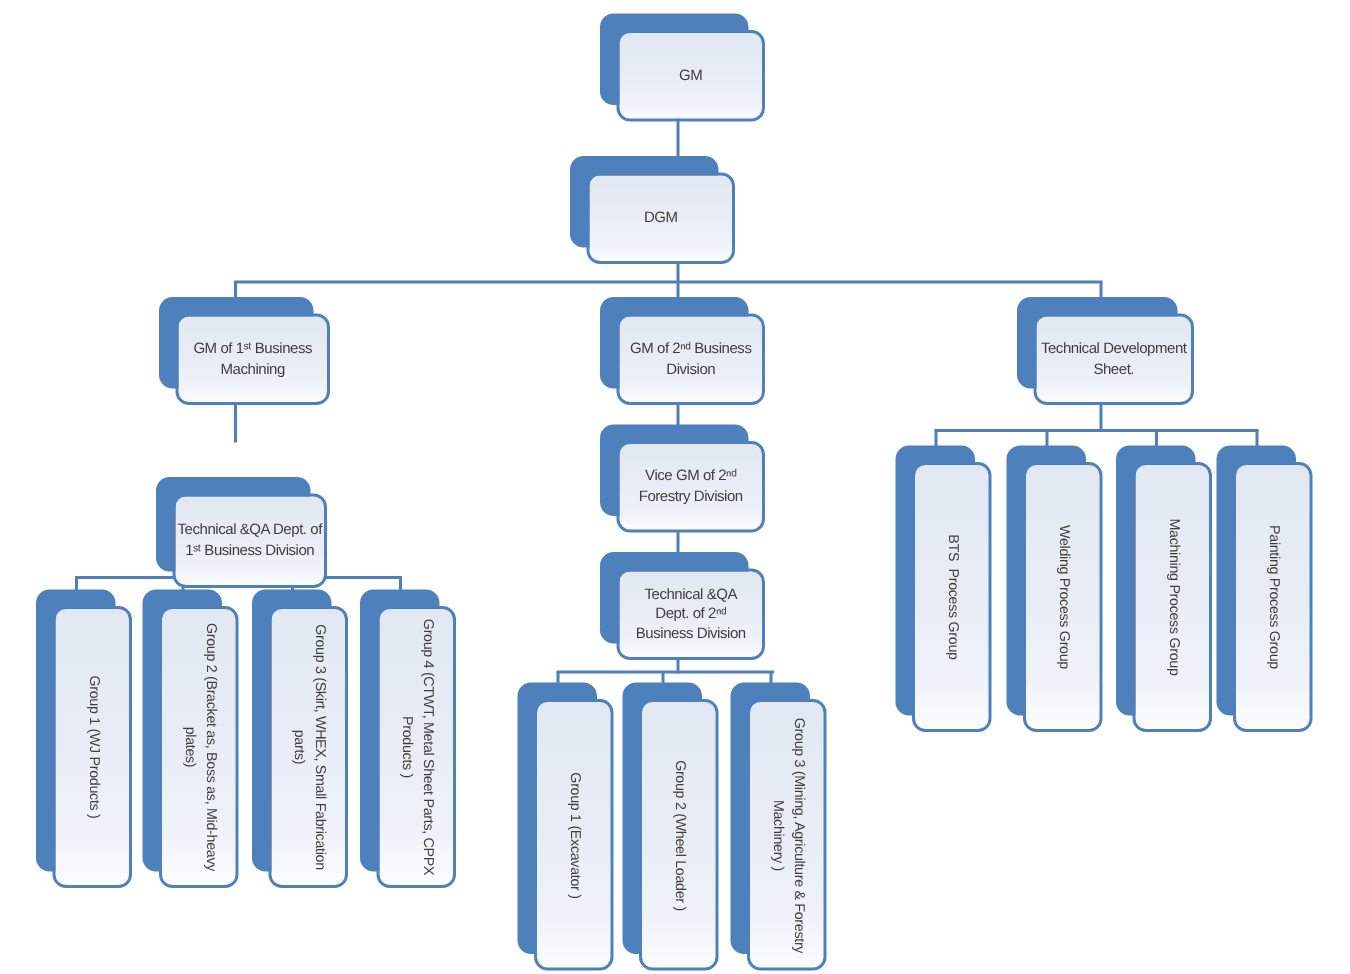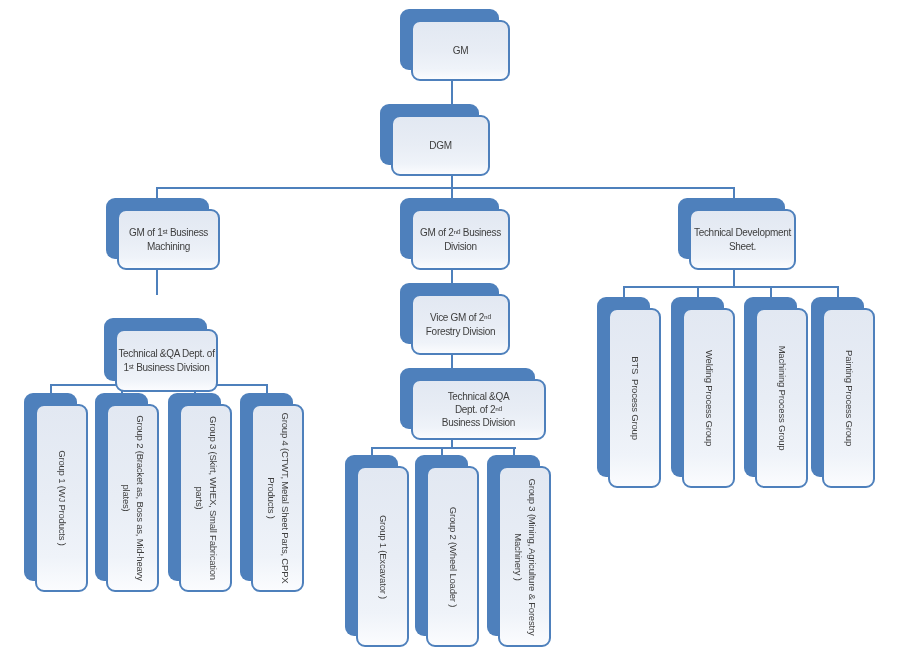--- a/index.html
+++ b/index.html
@@ -141,21 +141,21 @@
       </div>
   </div>
 
   <div class="node h" style="left:400px;top:283px;width:110px;height:72px;">
     <div class="back"></div>
     <div class="front">
         <span class="lbl">Vice GM of 2ⁿᵈ
 Forestry Division</span>
       </div>
   </div>
-  <div class="node h" style="left:400px;top:368px;width:110px;height:72px;padding-left:36px;">
+  <div class="node h" style="left:400px;top:368px;width:110px;height:72px;">
     <div class="back"></div>
     <div class="front">
         <span class="lbl">Technical &amp;QA
 Dept. of 2ⁿᵈ
 Business Division</span>
       </div>
   </div>
   <div class="node v" style="left:345px;top:455px;width:64px;height:192px;">
     <div class="back"></div>
     <div class="front">

